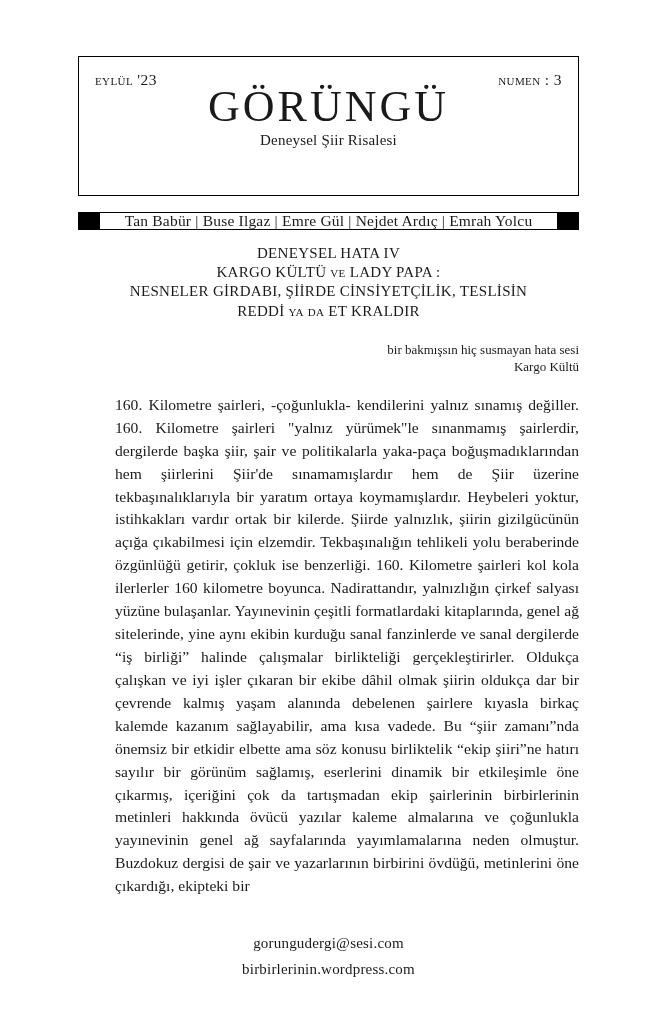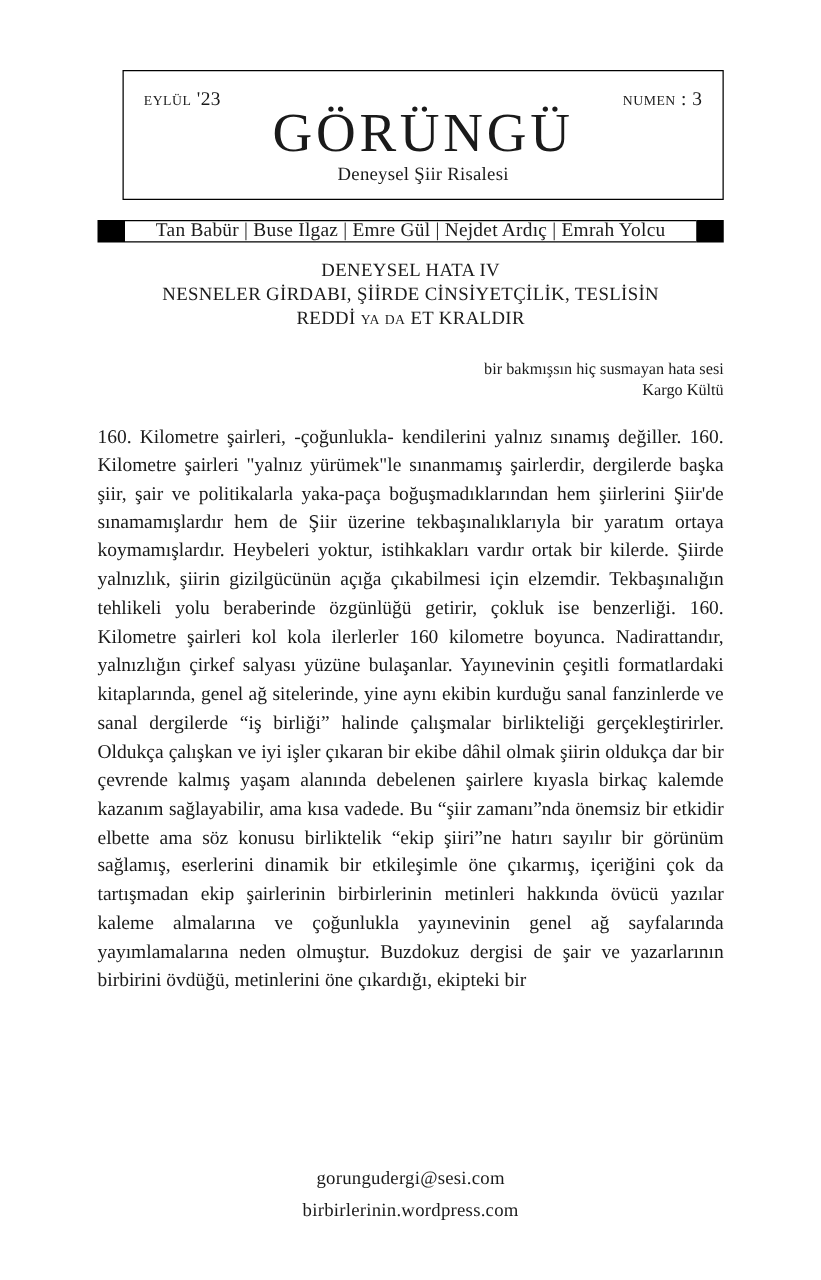--- a/index.html
+++ b/index.html
@@ -22,23 +22,22 @@
     height: 1024px;
     box-sizing: border-box;
     padding: 56px 78px 20px 78px;
   }
 
   
   .masthead {
     border: 1.5px solid #000;
     padding: 14px 16px 16px 16px;
     position: relative;
-    height: 104px;
+    height: 140px;
     box-sizing: border-box;
-    margin-left: 20px;
   }
   .masthead-top {
     display: flex;
     justify-content: space-between;
     align-items: flex-start;
     font-size: 15.5px;
     letter-spacing: 0.4px;
   }
   .issue-date { font-variant: small-caps; }
   .issue-number { font-variant: small-caps; }
@@ -105,20 +104,21 @@
   }
 
   
   .body-text {
     margin-top: 18px;
     font-size: 15.6px;
     line-height: 1.47;
     text-align: justify;
     text-justify: inter-word;
     hyphens: auto;
+    margin-left: 37px;
   }
   .body-text p { margin: 0; }
 
   
   .footer {
     position: absolute;
     left: 0;
     right: 0;
     bottom: 42px;
     text-align: center;
@@ -142,20 +142,21 @@
   </div>
 
   <div class="contrib-wrap">
     <div class="contrib-block"></div>
     <div class="contrib-names">Tan Babür | Buse Ilgaz | Emre Gül | Nejdet Ardıç | Emrah Yolcu</div>
     <div class="contrib-block"></div>
   </div>
 
   <div class="article-title">
     <div>DENEYSEL HATA IV</div>
+    <div>KARGO KÜLTÜ ve LADY PAPA :</div>
     <div>NESNELER GİRDABI, ŞİİRDE CİNSİYETÇİLİK, TESLİSİN</div>
     <div>REDDİ ya da ET KRALDIR</div>
   </div>
 
   <div class="epigraph">
     <div>bir bakmışsın hiç susmayan hata sesi</div>
     <div>Kargo Kültü</div>
   </div>
 
   <div class="body-text">

